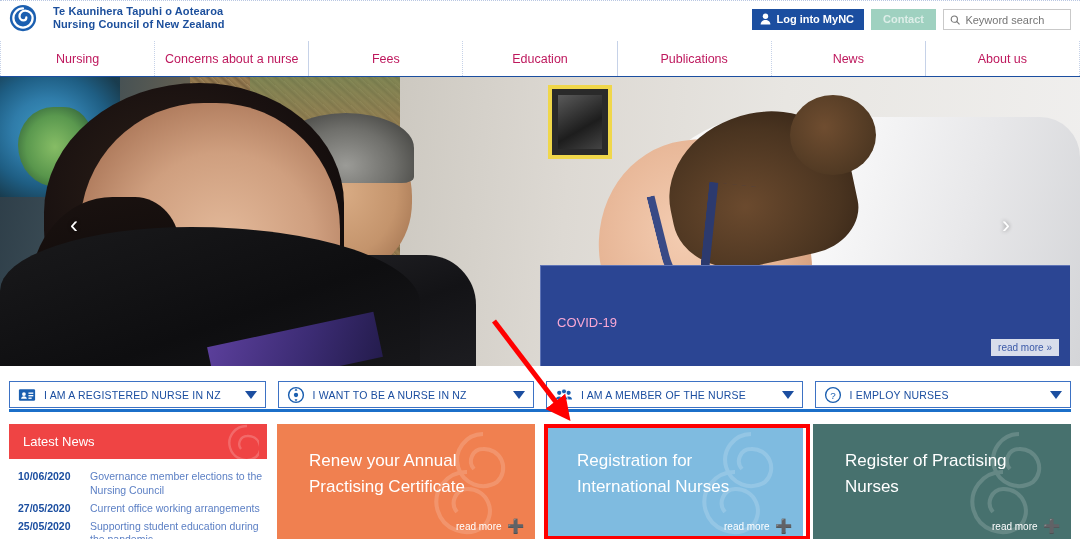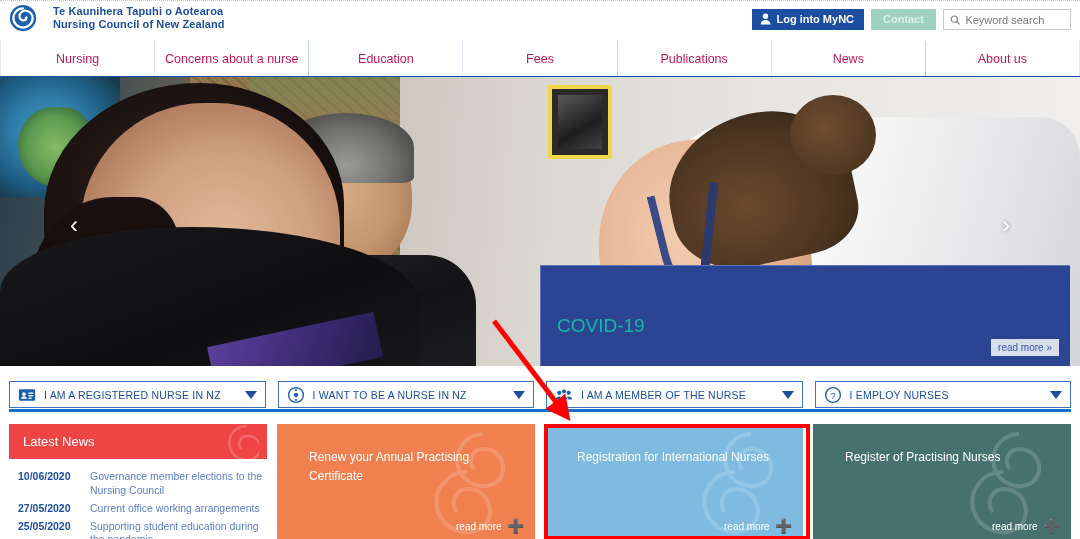--- a/index.html
+++ b/index.html
@@ -242,21 +242,21 @@
 
   #covid-panel {
     position: absolute; right: 10px; top: 188px;
     width: 530px; height: 102px;
     background: #2b4593;
     border-left: 1px solid #5f74b6;
     border-top: 1px solid #5f74b6;
   }
   #covid-title {
     position: absolute; left: 16px; top: 49px;
-    color: #14b8a6; font-size: 19px;
+    color: #f9a8d4; font-size: 13px;
   }
   #covid-readmore {
     position: absolute; right: 11px; bottom: 11px;
     background: rgba(255,255,255,.82); color: #3c5aa8;
     font-size: 10px; padding: 3px 7px; cursor: pointer;
     border: none;
   }
 
   
   #selector-row {
@@ -295,21 +295,21 @@
     display: flex; gap: 10px; padding: 0 9px;
   }
   .tile {
     flex: 1 1 0; position: relative; overflow: hidden; cursor: pointer;
   }
   .tile .koru {
     position: absolute; right: 6px; top: 4px; opacity: .16;
   }
   .tile-title {
     position: absolute; left: 32px; top: 24px;
-    color: #ffffff; font-size: 12px; line-height: 1.55;
+    color: #ffffff; font-size: 17px; line-height: 1.55;
     width: 78%;
   }
   .tile-readmore {
     position: absolute; right: 10px; bottom: 6px;
     color: #ffffff; font-size: 10px;
     display: flex; align-items: center; gap: 6px;
   }
   .plus { font-size: 14px; font-weight: bold; line-height: 1; }
 
   
@@ -374,22 +374,22 @@
           <line x1="7.7" y1="7.7" x2="11" y2="11" stroke="#777" stroke-width="1.3"></line>
         </svg>
         <input id="search-input" type="text" placeholder="Keyword search" style="">
       </div>
     </div>
   </div>
 
   <nav id="nav">
     <div class="nav-item">Nursing</div>
     <div class="nav-item">Concerns about a nurse</div>
+    <div class="nav-item">Fees</div>
     <div class="nav-item">Education</div>
-    <div class="nav-item">Fees</div>
     <div class="nav-item">Publications</div>
     <div class="nav-item">News</div>
     <div class="nav-item">About us</div>
   </nav>
 
   <div id="hero">
     <div id="hero-photo">
       <div class="ph" id="bg-wall"></div>
       <div class="ph" id="art-blue"></div>
       <div class="ph" id="art-green"></div>

